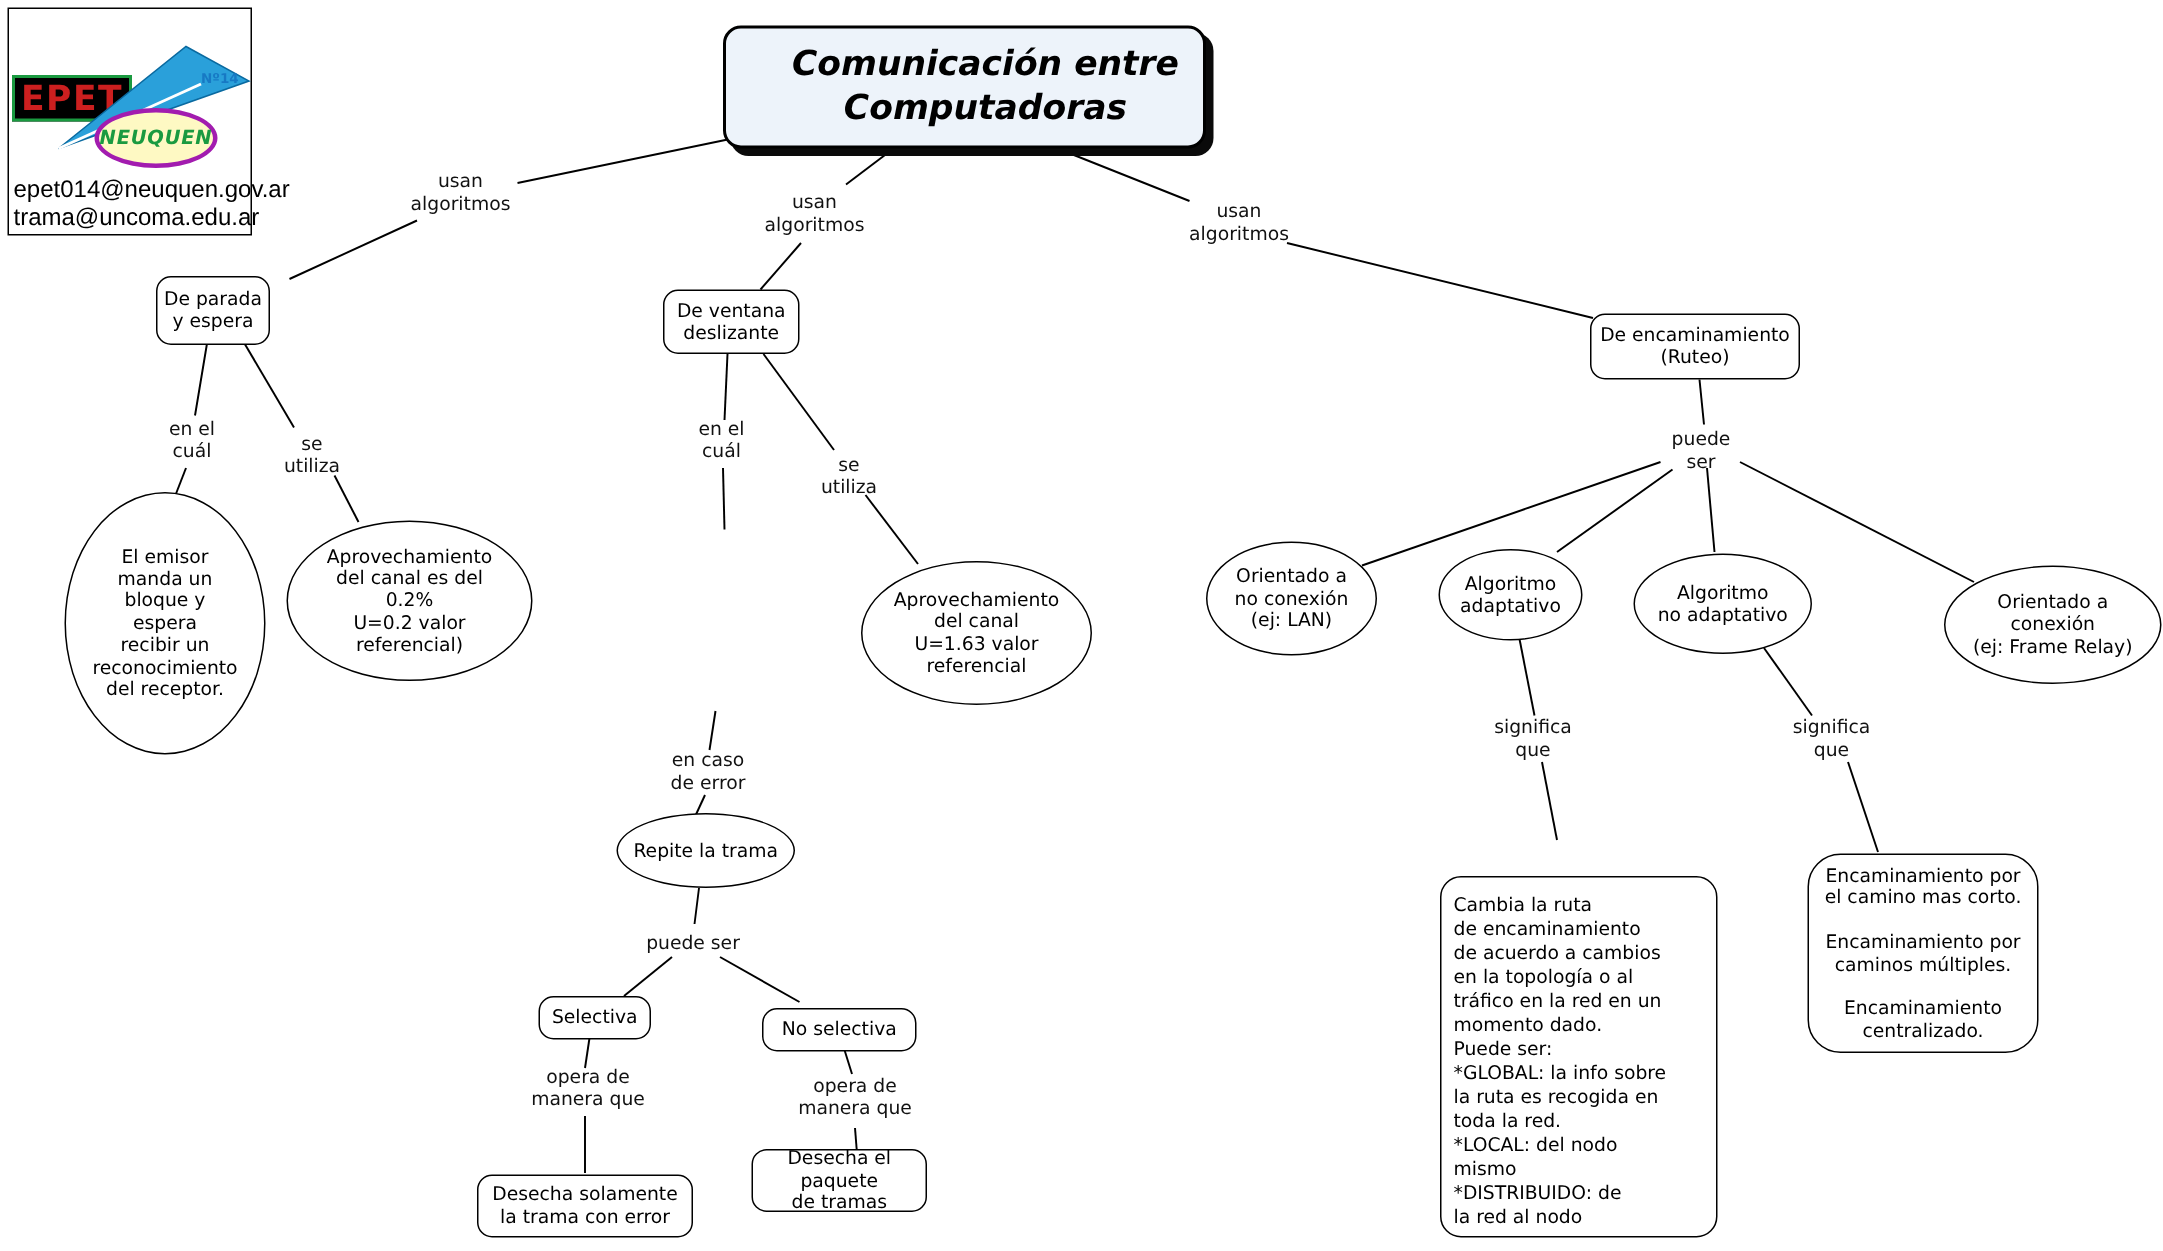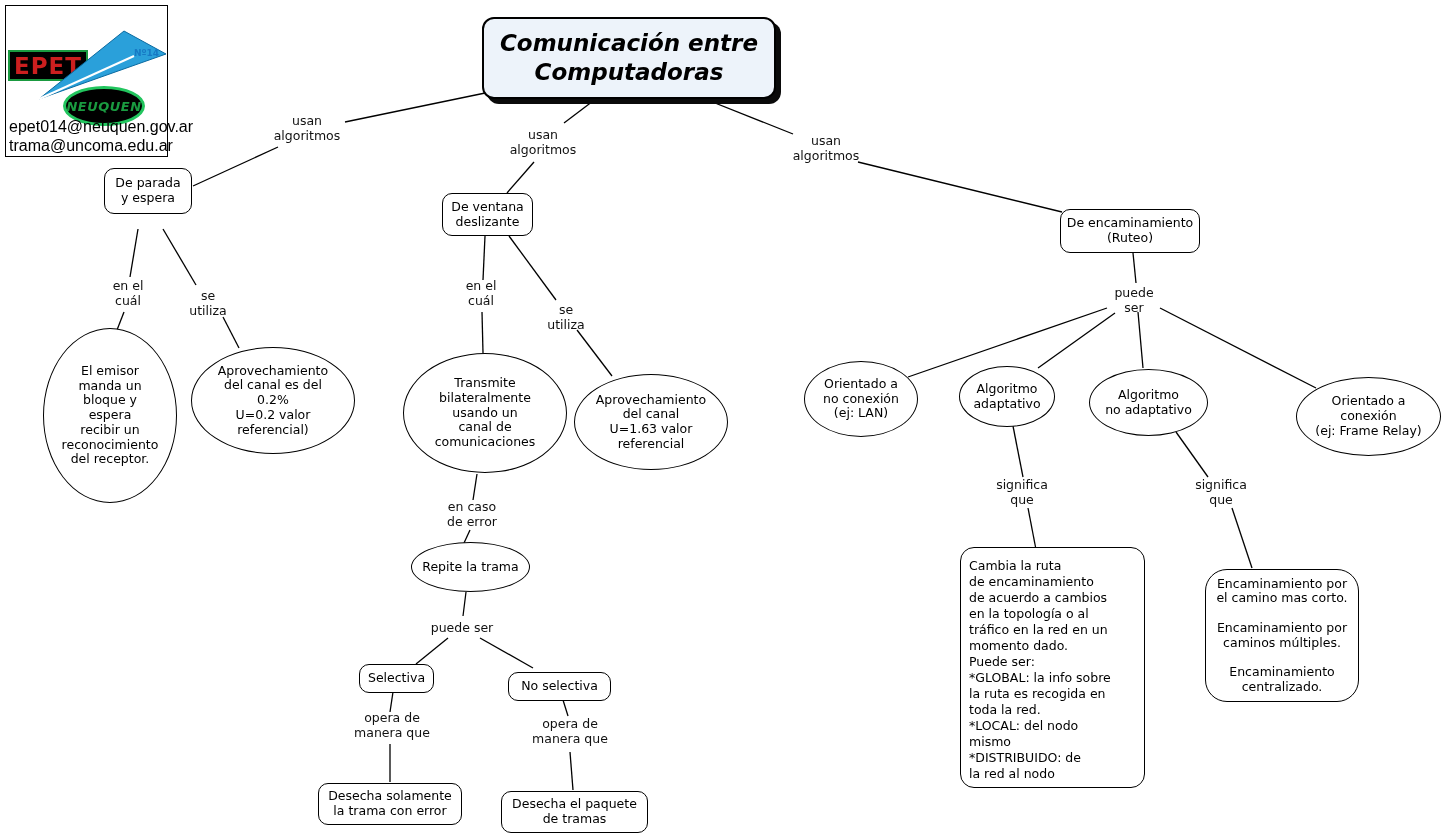--- a/index.html
+++ b/index.html
@@ -19,32 +19,32 @@
   .leftalign{justify-content:flex-start;text-align:left;align-items:flex-start;padding:10px 8px;}
   .edge-label{
     position:absolute;z-index:3;transform:translate(-50%,-50%);
     font-size:12.5px;line-height:1.22;text-align:center;white-space:pre-line;color:#111;
   }
   .title{
     position:absolute;left:482px;top:17px;width:290px;height:78px;z-index:2;
     background:#edf3fa;border:2.5px solid #000;border-radius:12px;
     box-shadow:5px 5px 0 0 #0a0a0a;
     display:flex;align-items:center;justify-content:center;text-align:center;
-    font-size:23px;font-weight:bold;font-style:italic;line-height:1.25;white-space:pre-line;
+    font-size:23px;font-weight:bold;font-style:italic;line-height:1.25;white-space:pre-line;padding-left:28px;
   }
   
   .logo{position:absolute;left:5px;top:5px;width:163px;height:152px;z-index:4;
         background:#fff;border:1.5px solid #000;box-sizing:border-box;}
   .epet-box{position:absolute;left:2px;top:44px;width:76px;height:27px;z-index:1;
         border:2px solid #1a9a40;display:flex;align-items:center;justify-content:center;
         color:#cc1f1f;font-weight:bold;font-size:23px;letter-spacing:1px;background:#000000;}
   .plane{position:absolute;left:0;top:0;z-index:2;}
   .badge{position:absolute;left:128px;top:42px;z-index:3;color:#1779c4;font-weight:bold;font-size:9px;}
-  .neuquen{position:absolute;left:57px;top:80px;width:82px;height:40px;z-index:3;
-        border:3px solid #22c55e;border-radius:50%;background:#000000;box-sizing:border-box;
+  .neuquen{position:absolute;left:57px;top:66px;width:82px;height:40px;z-index:3;
+        border:3px solid #a21caf;border-radius:50%;background:#fef9c3;box-sizing:border-box;
         display:flex;align-items:center;justify-content:center;
         color:#1a9a40;font-weight:bold;font-size:13px;letter-spacing:.5px;font-style:italic;}
   .email{position:absolute;left:3px;z-index:3;font-family:Liberation Sans, sans-serif;font-size:16px;text-align:center;}
   .email1{top:112px;}
   .email2{top:131px;}
 </style>
 </head>
 <body>
 
 <div id="canvas">
@@ -122,33 +122,33 @@
 manera que</div>
   <div class="edge-label" style="left:570px;top:731px">opera de
 manera que</div>
   <div class="edge-label" style="left:1134px;top:300px">puede
 ser</div>
   <div class="edge-label" style="left:1022px;top:492px">significa
 que</div>
   <div class="edge-label" style="left:1221px;top:492px">significa
 que</div>
 
-  <div class="node box" style="left:104px;top:168px;width:88px;height:46px">De parada
+  <div class="node box" style="left:104px;top:184px;width:76px;height:46px">De parada
 y espera</div>
   <div class="node box" style="left:442px;top:193px;width:91px;height:43px">De ventana
 deslizante</div>
   <div class="node box" style="left:1060px;top:209px;width:140px;height:44px">De encaminamiento
 (Ruteo)</div>
   <div class="node box" style="left:359px;top:664px;width:75px;height:29px">Selectiva</div>
   <div class="node box" style="left:508px;top:672px;width:103px;height:29px">No selectiva</div>
   <div class="node box" style="left:318px;top:783px;width:144px;height:42px">Desecha solamente
 la trama con error</div>
-  <div class="node box" style="left:501px;top:791px;width:147px;height:42px">Desecha el paquete
+  <div class="node box" style="left:501px;top:766px;width:117px;height:42px">Desecha el paquete
 de tramas</div>
-  <div class="node bigbox leftalign" style="left:960px;top:547px;width:185px;height:241px;border:1.5px solid #000;position:absolute;z-index:2;background:#fff;border-radius:14px;display:flex;font-size:12.5px;line-height:1.28;white-space:pre-line;box-sizing:border-box">Cambia la ruta
+  <div class="node bigbox leftalign" style="left:960px;top:584px;width:185px;height:241px;border:1.5px solid #000;position:absolute;z-index:2;background:#fff;border-radius:14px;display:flex;font-size:12.5px;line-height:1.28;white-space:pre-line;box-sizing:border-box">Cambia la ruta
 de encaminamiento
 de acuerdo a cambios
 en la topología o al
 tráfico en la red en un
 momento dado.
 Puede ser:
 *GLOBAL: la info sobre
 la ruta es recogida en
 toda la red.
 *LOCAL: del nodo
@@ -169,25 +169,20 @@
 bloque y
 espera
 recibir un
 reconocimiento
 del receptor.</div>
   <div class="node ellipse" style="left:191px;top:347px;width:164px;height:107px">Aprovechamiento
 del canal es del
 0.2%
 U=0.2 valor
 referencial)</div>
-  <div class="node ellipse" style="left:403px;top:353px;width:164px;height:120px">Transmite
-bilateralmente
-usando un
-canal de
-comunicaciones</div>
   <div class="node ellipse" style="left:574px;top:374px;width:154px;height:96px">Aprovechamiento
 del canal
 U=1.63 valor
 referencial</div>
   <div class="node ellipse" style="left:411px;top:542px;width:119px;height:50px">Repite la trama</div>
   <div class="node ellipse" style="left:804px;top:361px;width:114px;height:76px">Orientado a
 no conexión
 (ej: LAN)</div>
   <div class="node ellipse" style="left:959px;top:366px;width:96px;height:61px">Algoritmo
 adaptativo</div>

